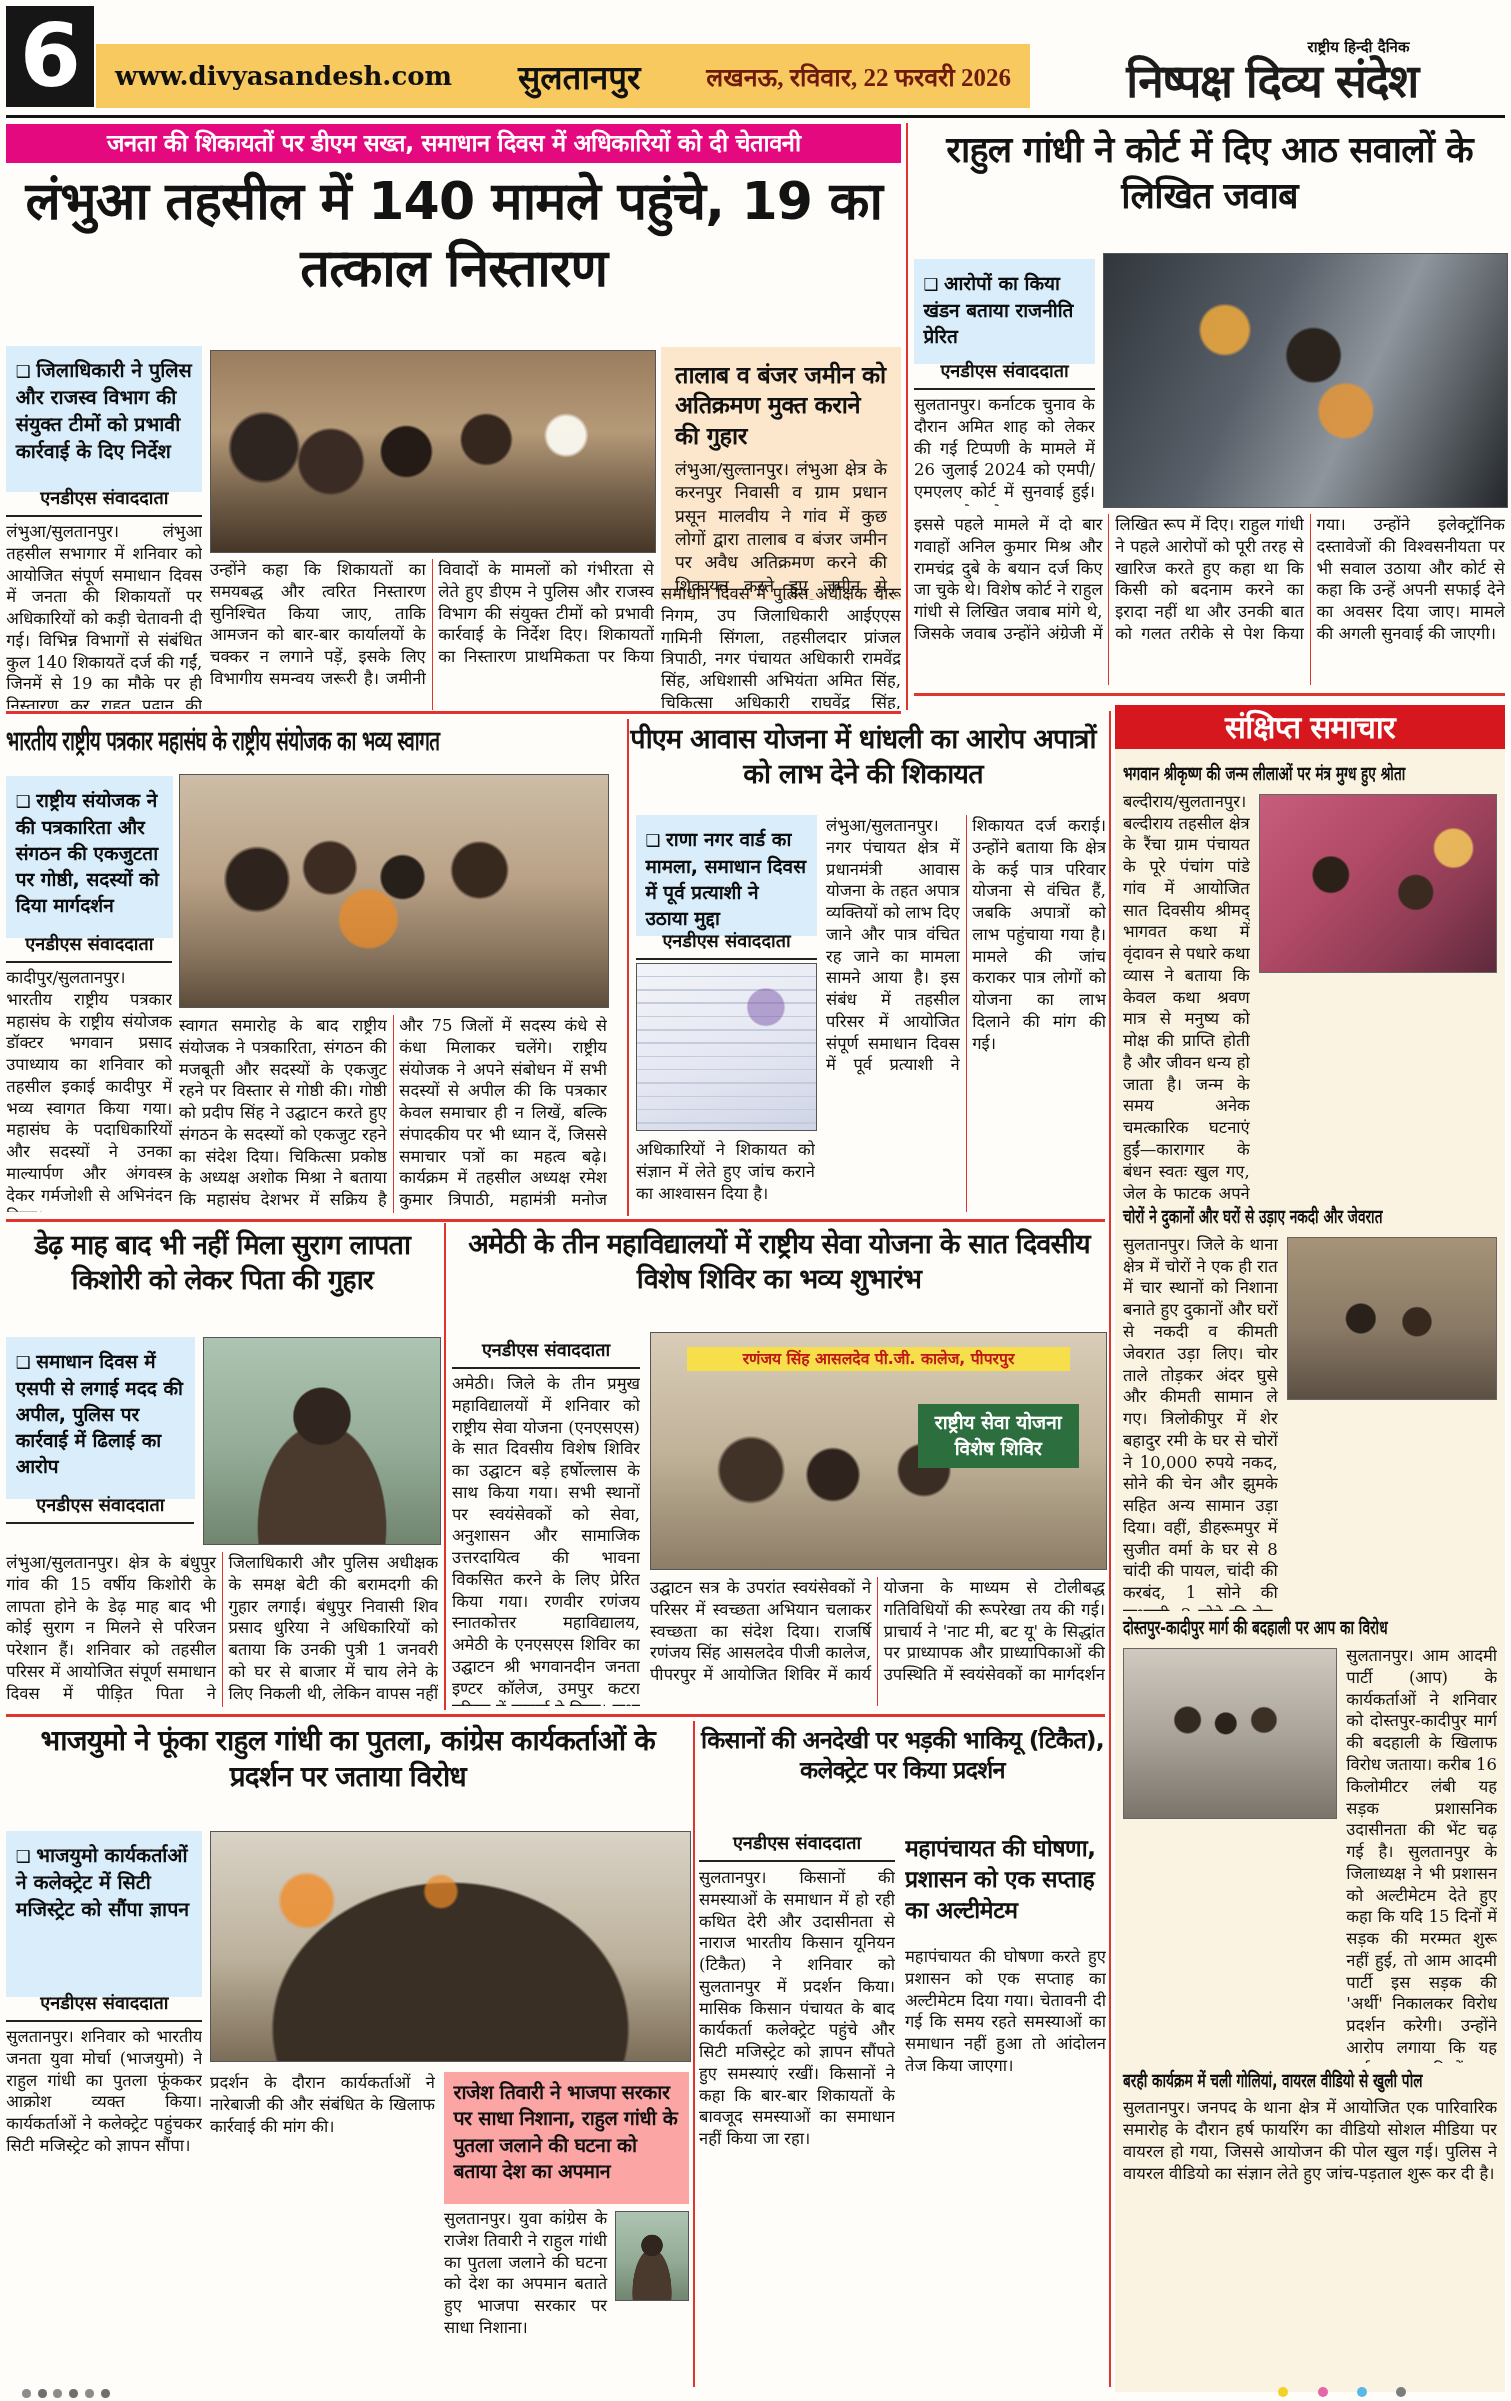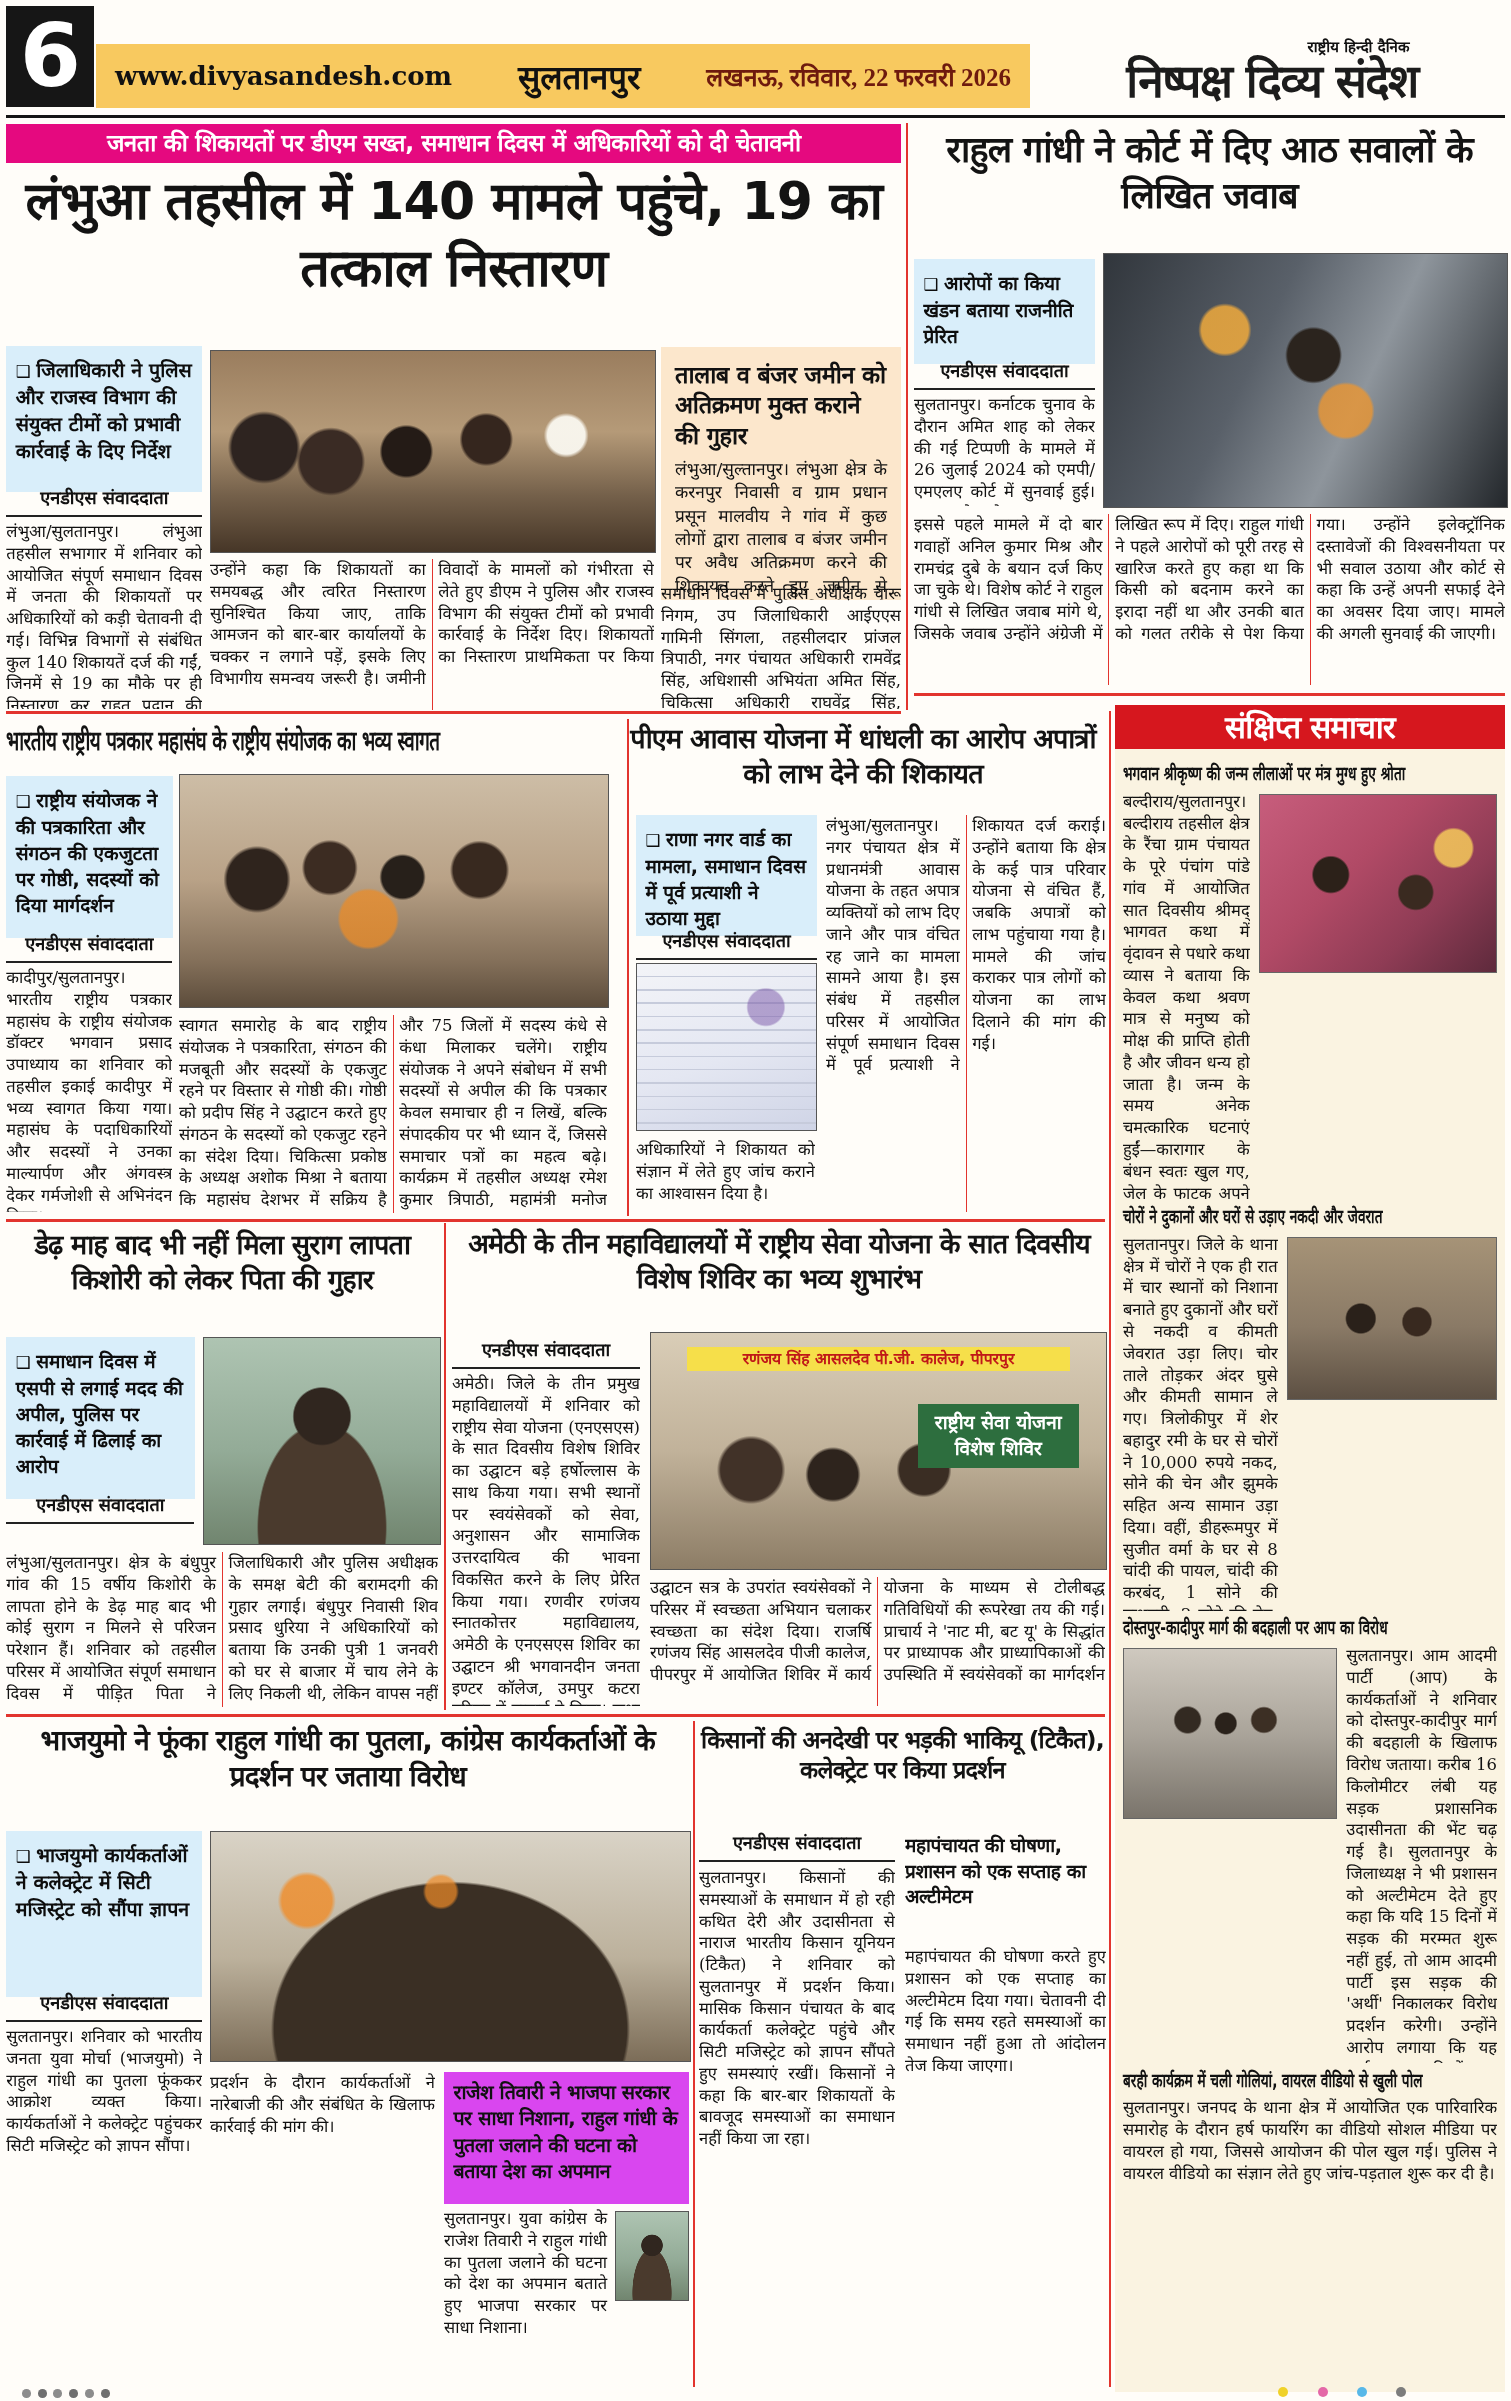--- a/index.html
+++ b/index.html
@@ -27,23 +27,23 @@
   .briefs{position:absolute;left:1115px;top:705px;width:390px;height:1687px;background:#faf3e1;
           padding:0;overflow:hidden;}
   .briefbanner{background:#d6171e;color:#fff;font-weight:900;font-size:31px;text-align:center;
                line-height:44px;margin:0 0 7.9px 0;letter-spacing:-0.8px;}
   .brief{padding:1.6px 7.9px;overflow:hidden;}
   .btitle{font-weight:900;font-size:19px;white-space:nowrap;transform:scaleX(.72);
           transform-origin:left;margin:1.6px 0 4.7px 0;}
   .brief .jtext{font-size:16.5px;}
   .bphoto{border:0.8px solid #666;}
   .condensed{white-space:nowrap;transform-origin:left center;}
-  .subbox-y{background:#d946ef;padding:7.9px 9.4px;font-weight:900;font-size:19.6px;line-height:1.35;
+  .subbox-y{background:#fca5a5;padding:7.9px 9.4px;font-weight:900;font-size:19.6px;line-height:1.35;
             letter-spacing:-0.4px;overflow:hidden;}
-  .subhead{font-weight:900;font-size:19px;line-height:1.35;letter-spacing:-0.4px;overflow:hidden;}
+  .subhead{font-weight:900;font-size:23px;line-height:1.35;letter-spacing:-0.4px;overflow:hidden;}
   .dot{position:absolute;border-radius:50%;}
   
   .ph-meeting{background:
     radial-gradient(circle at 80% 42%, rgba(250,248,240,.95) 0 5%, transparent 6%),
     radial-gradient(circle at 12% 48%, #2e2420 0 8%, transparent 9%),
     radial-gradient(circle at 27% 55%, #3a2b24 0 9%, transparent 10%),
     radial-gradient(circle at 44% 50%, #241b16 0 9%, transparent 10%),
     radial-gradient(circle at 62% 44%, #35261e 0 8%, transparent 9%),
     linear-gradient(180deg,#9a7d5e 0%,#b59a78 40%,#74604a 72%,#463627 100%);}
   .ph-car{background:

